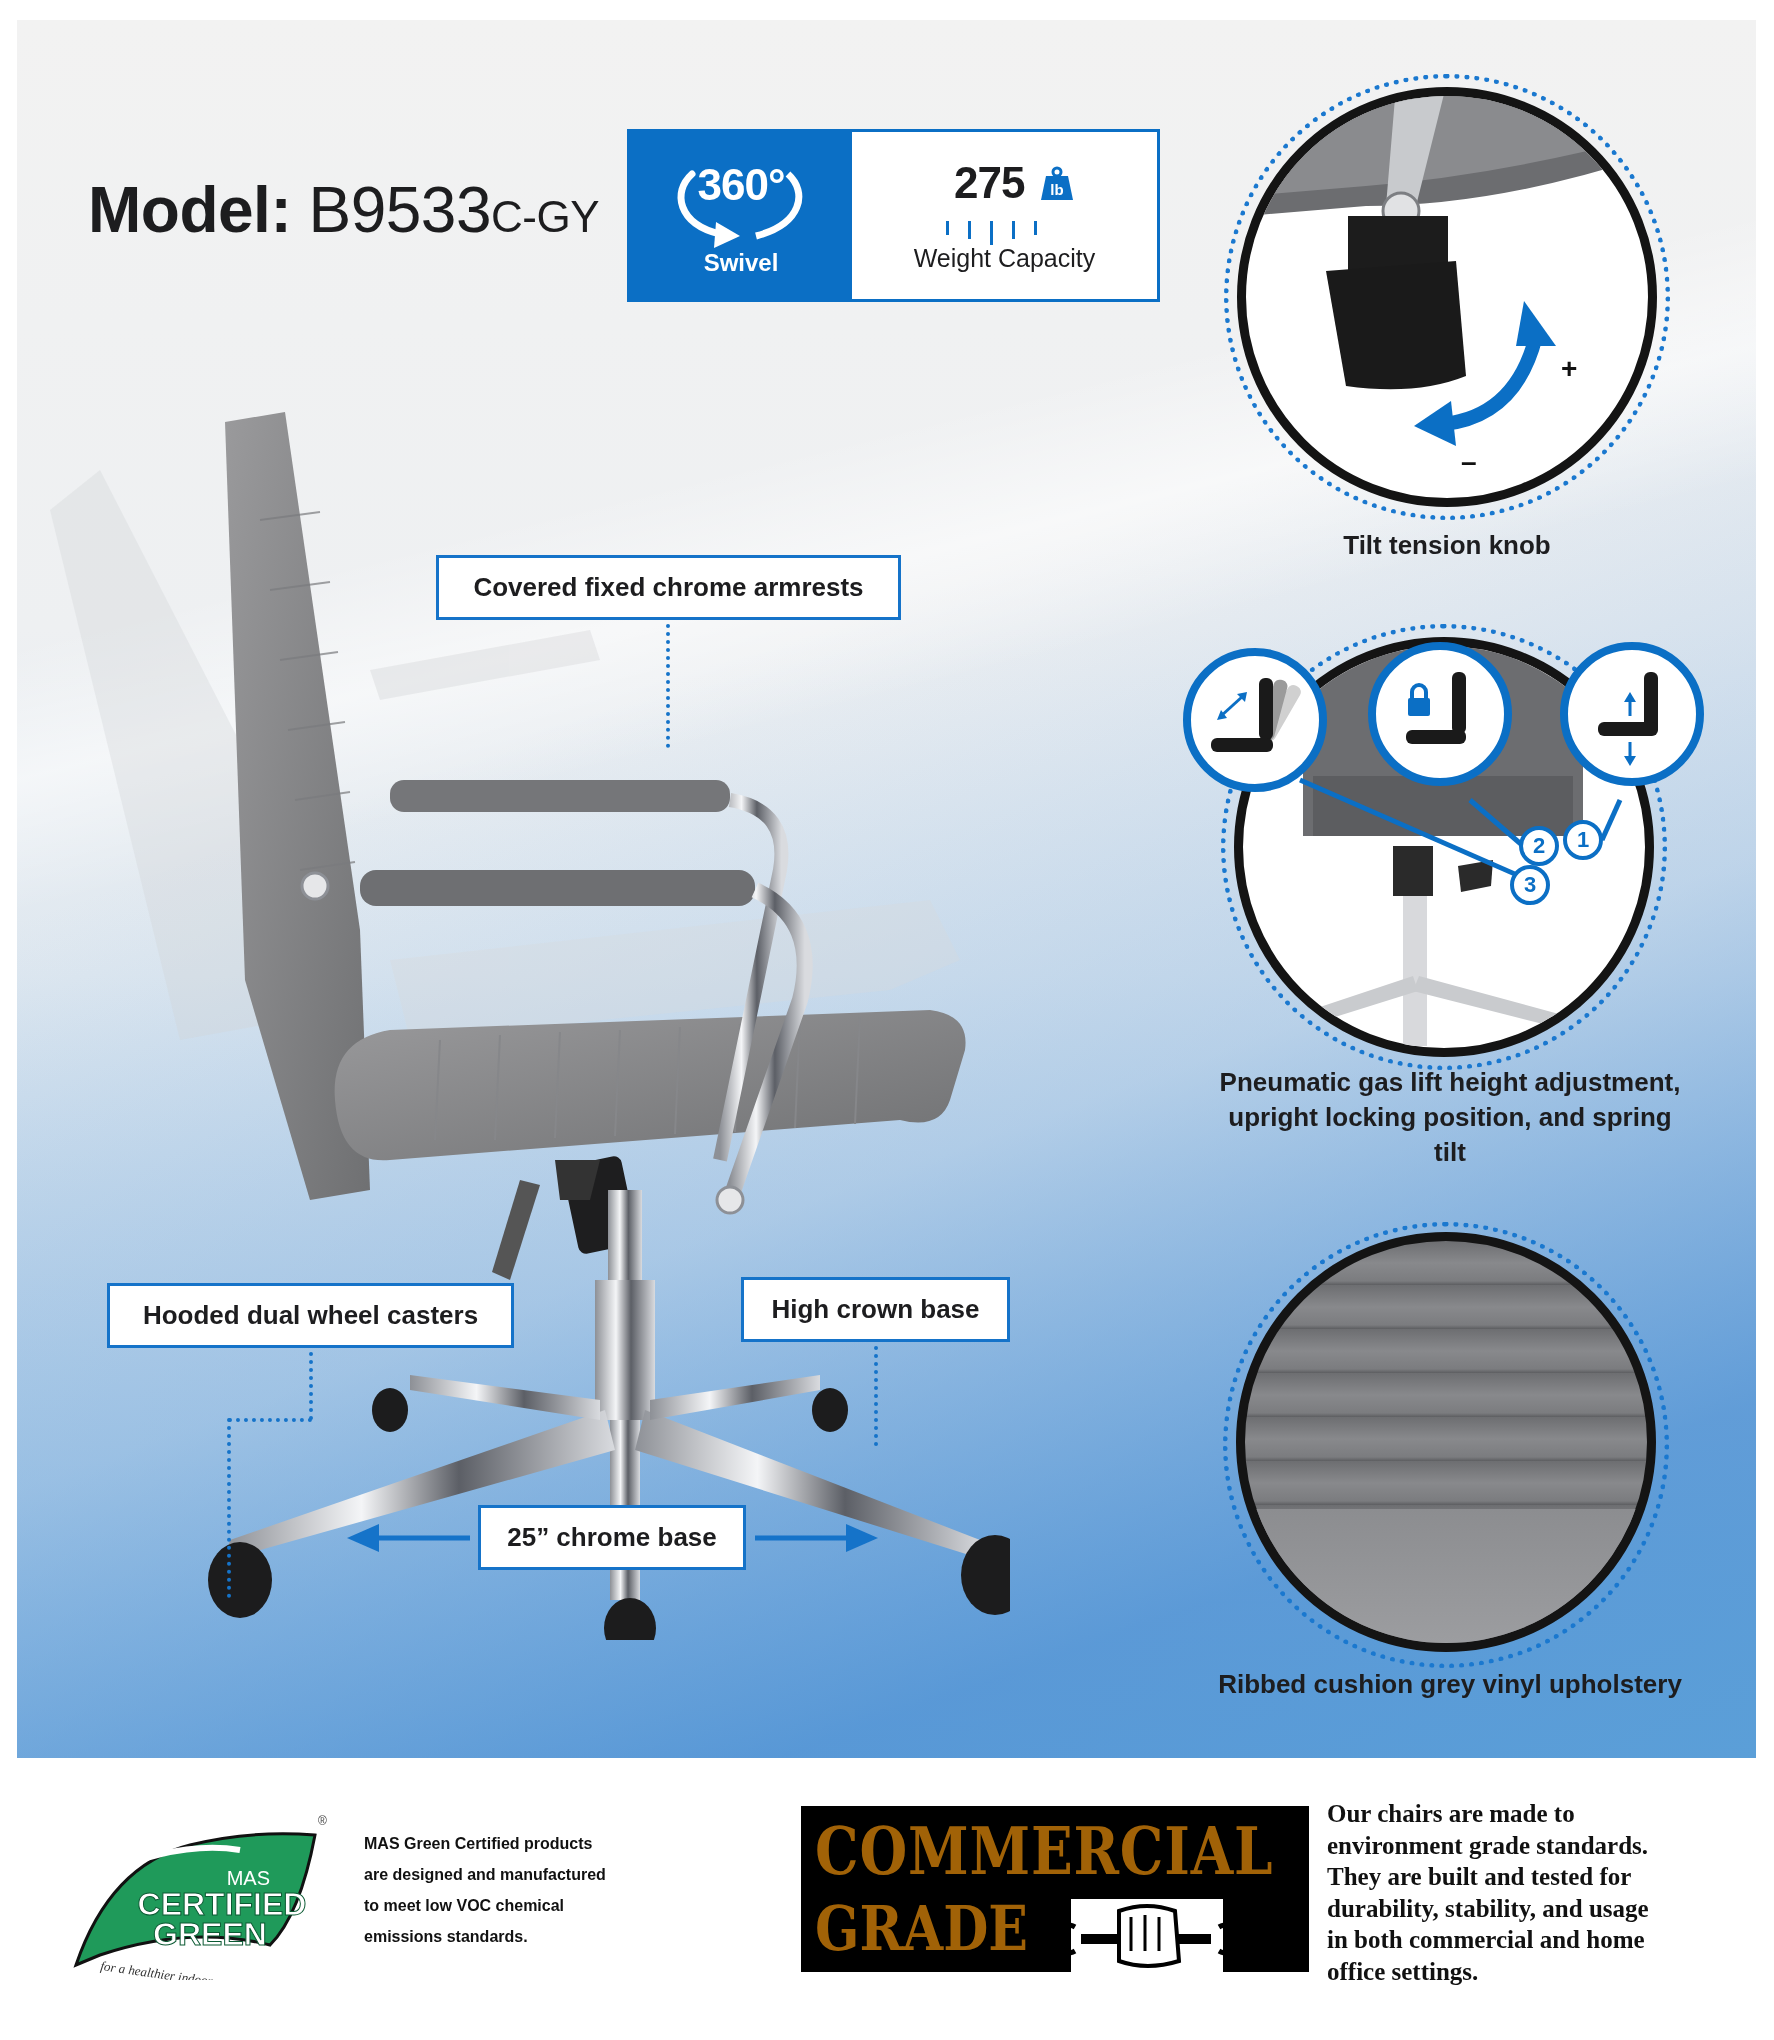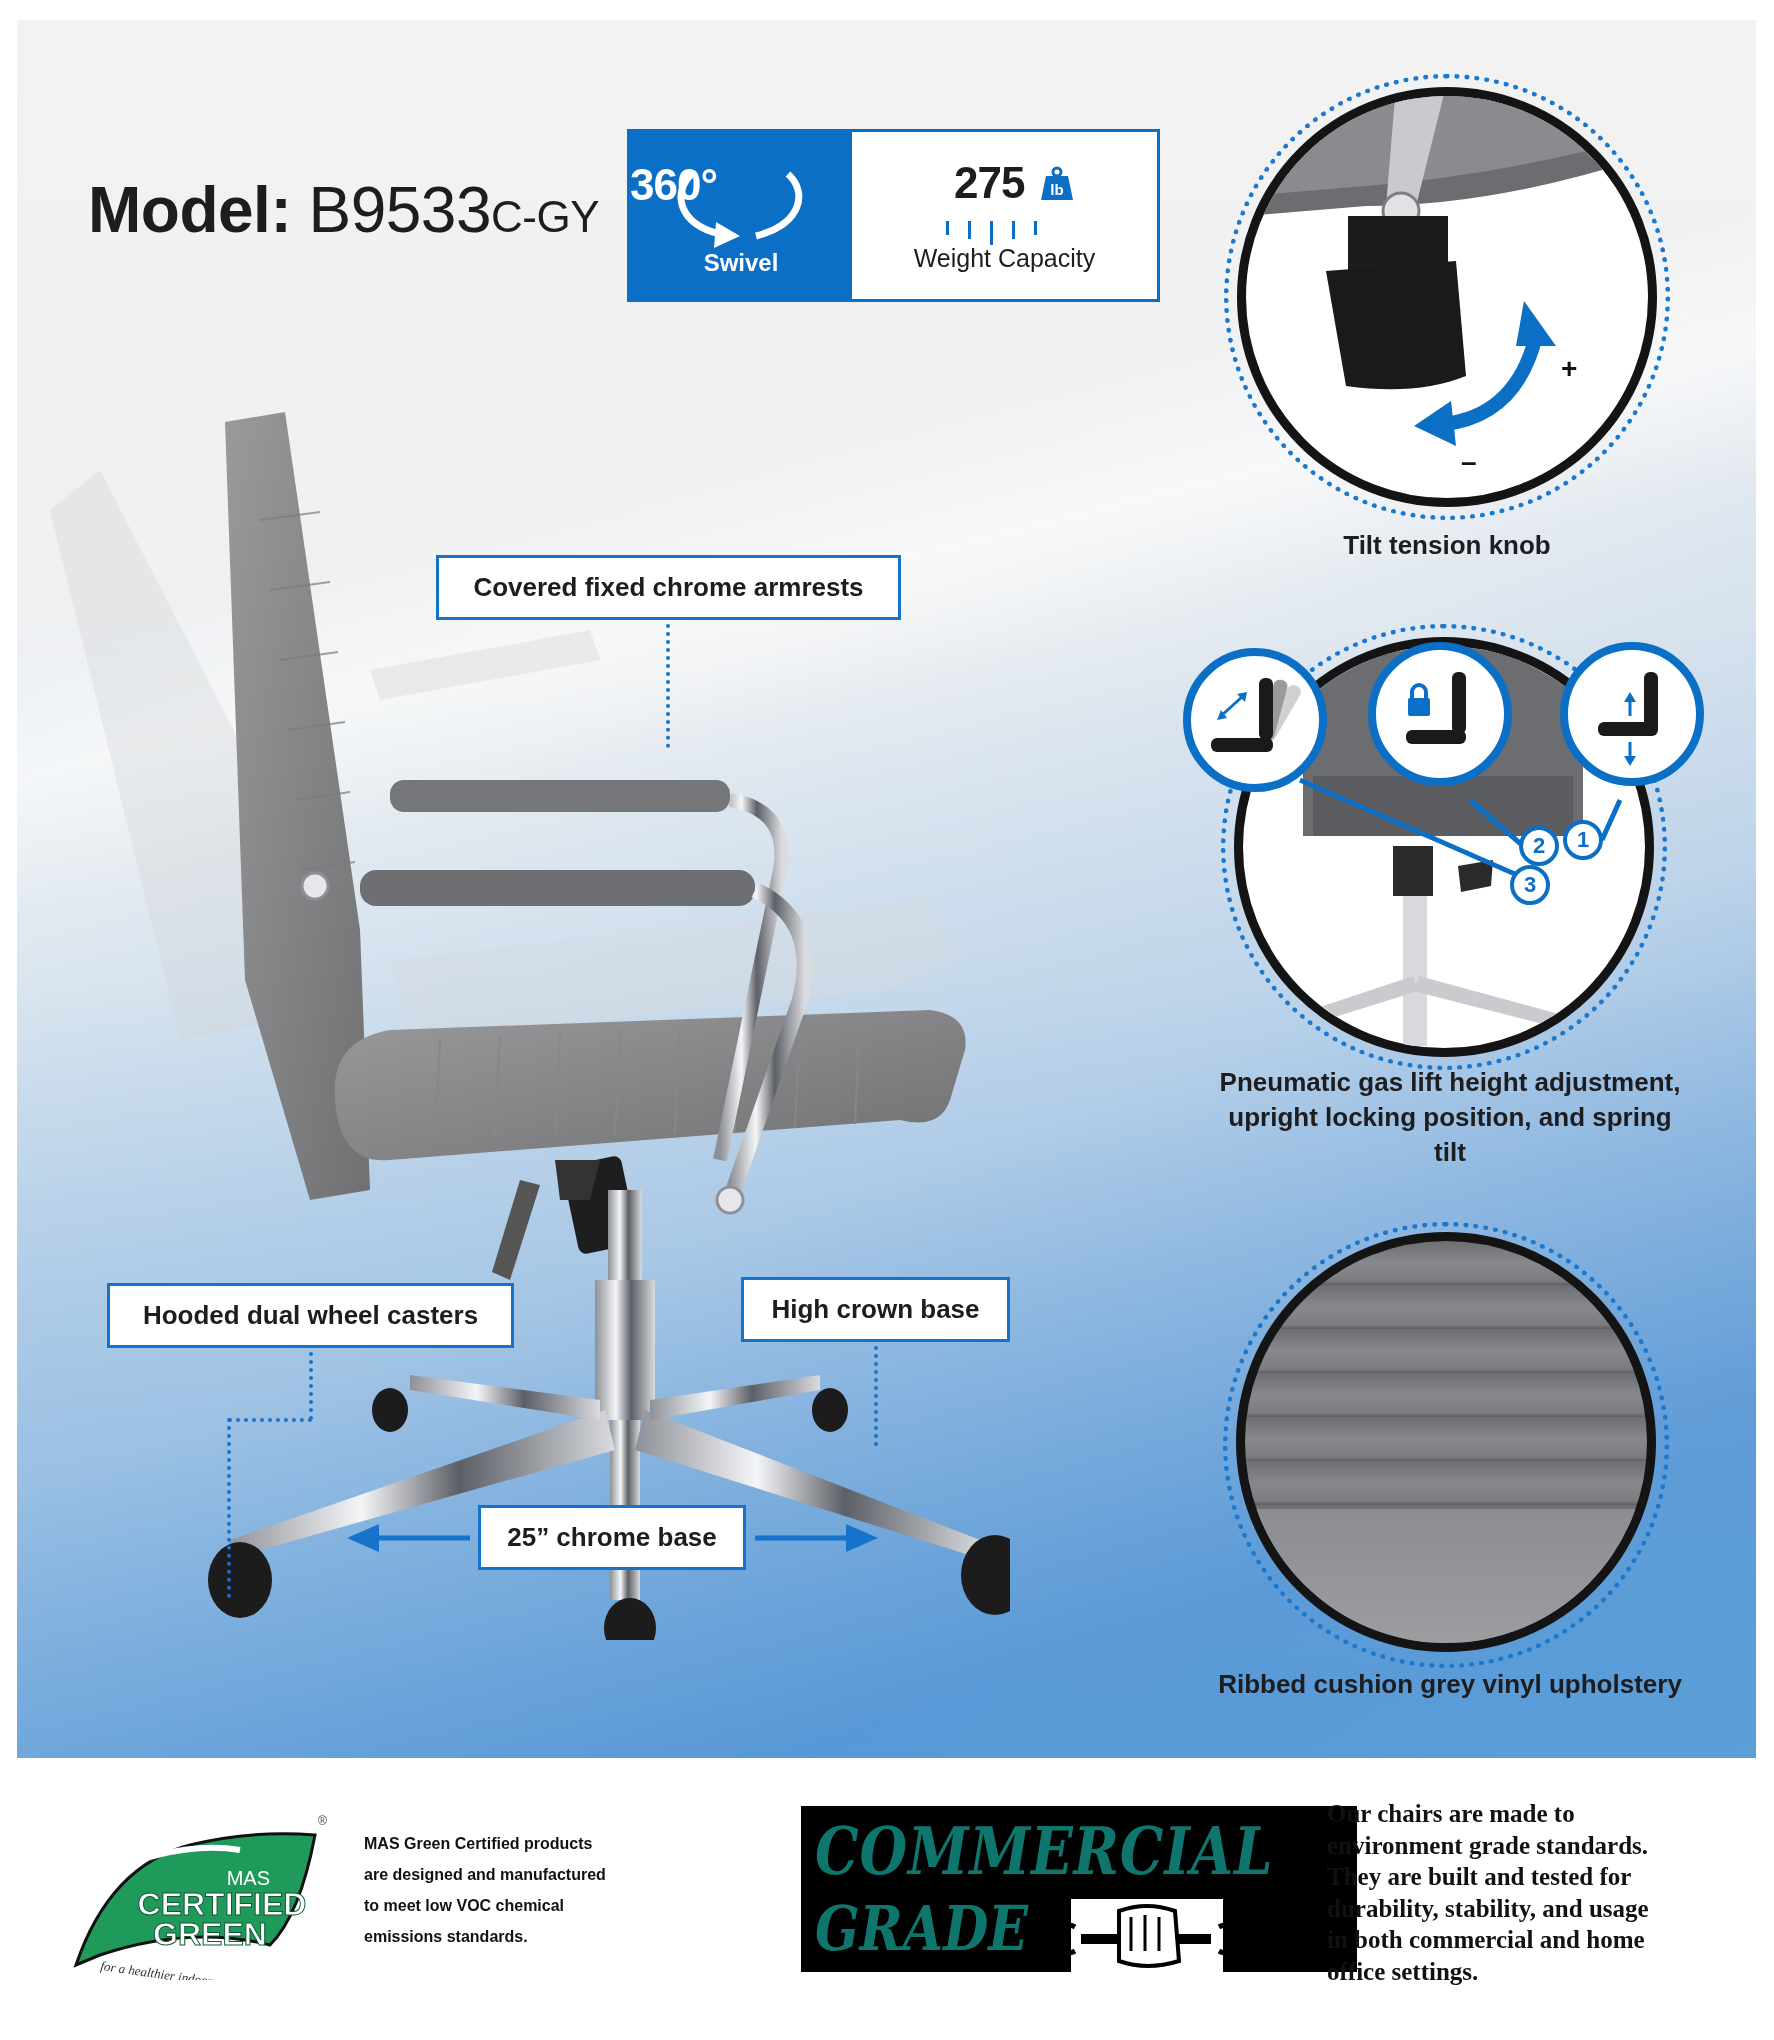--- a/index.html
+++ b/index.html
@@ -23,21 +23,21 @@
 
   
   .model { position: absolute; left: 88px; top: 178px; font-size: 64px; line-height: 1; white-space: nowrap; letter-spacing: -0.5px; }
   .model .lbl { font-weight: 700; }
   .model .num { font-weight: 400; }
   .model .suffix { font-size: 44px; font-weight: 400; }
 
   
   .badge { position: absolute; left: 627px; top: 129px; width: 533px; height: 173px; border: 3px solid #0b6fc5; background: #fff; display: flex; }
   .badge .swivel { width: 222px; height: 100%; background: #0b6fc5; color: #fff; position: relative; }
-  .badge .swivel .deg { position: absolute; left: 0; right: 0; top: 28px; font-size: 44px; font-weight: 700; letter-spacing: -1px; }
+  .badge .swivel .deg { position: absolute; left: 0; right: 0; top: 28px; text-align: center; font-size: 44px; font-weight: 700; letter-spacing: -1px; }
   .badge .swivel svg { position: absolute; left: 40px; top: 20px; }
   .badge .swivel .sw-label { position: absolute; left: 0; right: 0; top: 117px; text-align: center; font-size: 24px; font-weight: 700; }
   .badge .weight { flex: 1; position: relative; }
   .badge .weight .val { position: absolute; left: 102px; top: 26px; font-size: 44px; font-weight: 700; letter-spacing: -1px; }
   .badge .weight .wc-label { position: absolute; left: 0; right: 0; top: 112px; text-align: center; font-size: 25px; font-weight: 400; }
 
   
   .callout { position: absolute; background: #fff; border: 3px solid #1573c9; font-weight: 700; font-size: 26px; color: #1d1d1f; display: flex; align-items: center; justify-content: center; white-space: nowrap; }
   .dots-v { position: absolute; width: 0; border-left: 4px dotted #1573c9; }
   .dots-h { position: absolute; height: 0; border-top: 4px dotted #1573c9; }
@@ -46,21 +46,21 @@
   .feature { position: absolute; }
   .ring-dots { position: absolute; border-radius: 50%; border: 5px dotted #1a78cf; }
   .ring-black { position: absolute; border-radius: 50%; border: 9px solid #141414; overflow: hidden; }
   .caption { position: absolute; font-weight: 700; font-size: 26px; line-height: 35px; text-align: center; color: #1d1d1f; }
 
   .icon-circle { position: absolute; border-radius: 50%; border: 8px solid #0b6fc5; background: #fff; overflow: hidden; }
   .num-badge { position: absolute; width: 40px; height: 40px; border-radius: 50%; border: 4px solid #0b6fc5; background: #fff; color: #0b6fc5; font-weight: 700; font-size: 22px; display: flex; align-items: center; justify-content: center; }
 
   
   .footer-text { position: absolute; font-weight: 700; font-size: 16px; line-height: 31px; color: #111; }
-  .cg-box { position: absolute; left: 801px; top: 1806px; width: 556px; height: 166px; background: #000; color: #0f766e; font-style: italic; }
+  .cg-box { position: absolute; left: 801px; top: 1806px; width: 508px; height: 166px; background: #000; color: #a16207; }
   .cg-box .l1 { position: absolute; left: 14px; top: 12px; font-family: "DejaVu Serif", "Liberation Serif", serif; font-weight: 700; font-size: 66px; letter-spacing: 1px; line-height: 1; transform: scaleX(0.83); transform-origin: left top; }
   .cg-box .l2 { position: absolute; left: 14px; top: 92px; font-family: "DejaVu Serif", "Liberation Serif", serif; font-weight: 700; font-size: 62px; line-height: 1; transform: scaleX(0.84); transform-origin: left top; }
   .cg-box .fist { position: absolute; left: 270px; top: 93px; width: 152px; height: 76px; background: #fff; }
 </style>
 </head>
 <body>
 
 <div class="panel">
   <div class="sheen"></div>
 </div>

